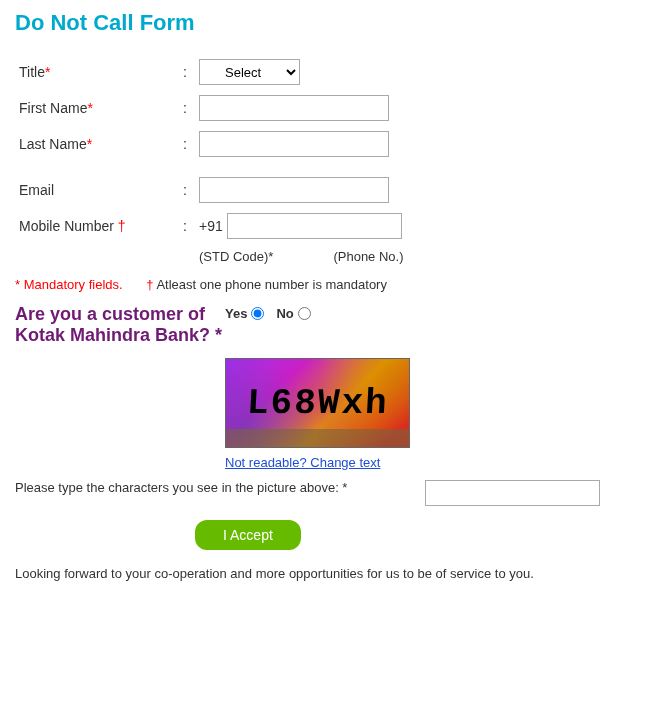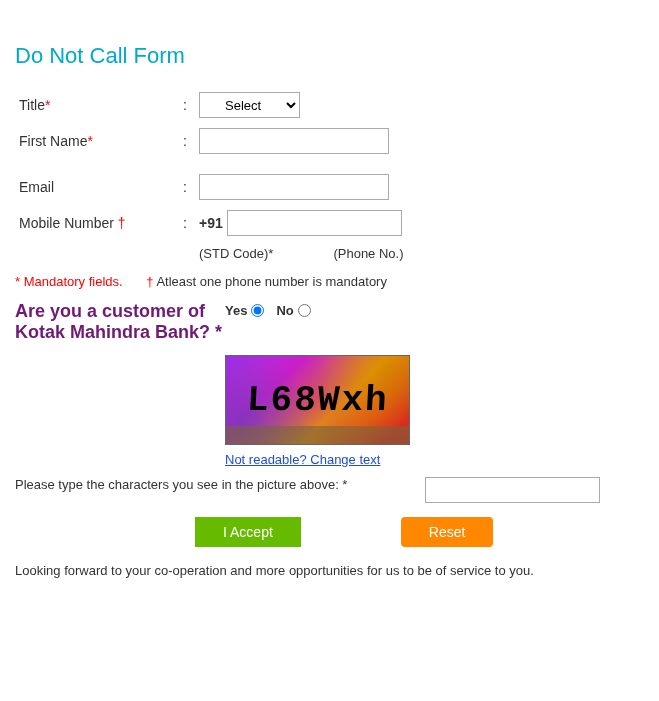--- a/index.html
+++ b/index.html
@@ -8,23 +8,22 @@
       font-size: 14px;
       color: #333;
       background: #fff;
       padding: 10px 15px;
       width: 659px;
     }
 
     .page-title {
       color: #00aacc;
       font-size: 22px;
-      font-weight: normal;
+      font-weight: bold;
       margin-bottom: 18px;
-      margin-top: 33px;
     }
 
     .form-table {
       width: 100%;
       border-collapse: collapse;
       margin-bottom: 8px;
     }
 
     .form-table td {
       padding: 5px 4px;
@@ -63,21 +62,21 @@
     select {
       border: 1px solid #aaa;
       padding: 2px 21px;
       font-size: 13px;
       height: 26px;
       background: #fff;
     }
 
     .mobile-prefix {
       color: #333;
-      font-weight: bold;
+      font-weight: normal;
       margin-right: 4px;
     }
 
     .mobile-row {
       display: flex;
       align-items: center;
     }
 
     .landline-inputs {
       display: flex;
@@ -210,21 +209,21 @@
       margin-bottom: 14px;
       padding-left: 180px;
     }
 
     .btn-accept {
       background: #66bb00;
       color: #fff;
       border: none;
       padding: 7px 28px;
       font-size: 14px;
-      border-radius: 0;
+      border-radius: 12px;
       cursor: pointer;
       font-weight: normal;
     }
 
     .btn-reset {
       background: #ff8800;
       color: #fff;
       border: none;
       padding: 7px 28px;
       font-size: 14px;
@@ -266,20 +265,29 @@
     <tr>
       <td class="label-col">
         <span>First Name</span><span class="required-star">*</span>
       </td>
       <td class="colon-col">:</td>
       <td class="field-col">
         <input type="text" style="width: 190px;">
       </td>
     </tr>
 
+    <tr>
+      <td class="label-col">
+        <span>Last Name</span><span class="required-star">*</span>
+      </td>
+      <td class="colon-col">:</td>
+      <td class="field-col">
+        <input type="text" style="width: 190px;">
+      </td>
+    </tr>
 
     <tr>
       <td colspan="3" style="height:4px;"></td>
     </tr>
 
     <tr>
       <td class="label-col">
         <span>Email</span>
       </td>
       <td class="colon-col">:</td>
@@ -345,16 +353,15 @@
 
 <div class="captcha-input-row">
   <span class="captcha-input-label">
     <span>Please type the characters you see in the picture above: *</span>
   </span>
   <input type="text" style="width: 175px; height: 26px; border: 1px solid rgb(170, 170, 170);">
 </div>
 
 <div class="buttons-row">
   <button class="btn-accept">I Accept</button>
-  <button class="btn-reset">Reset</button>
 </div>
 
 <div class="footer-note">Looking forward to your co-operation and more opportunities for us to be of service to you.</div>
 
 </body></html>

